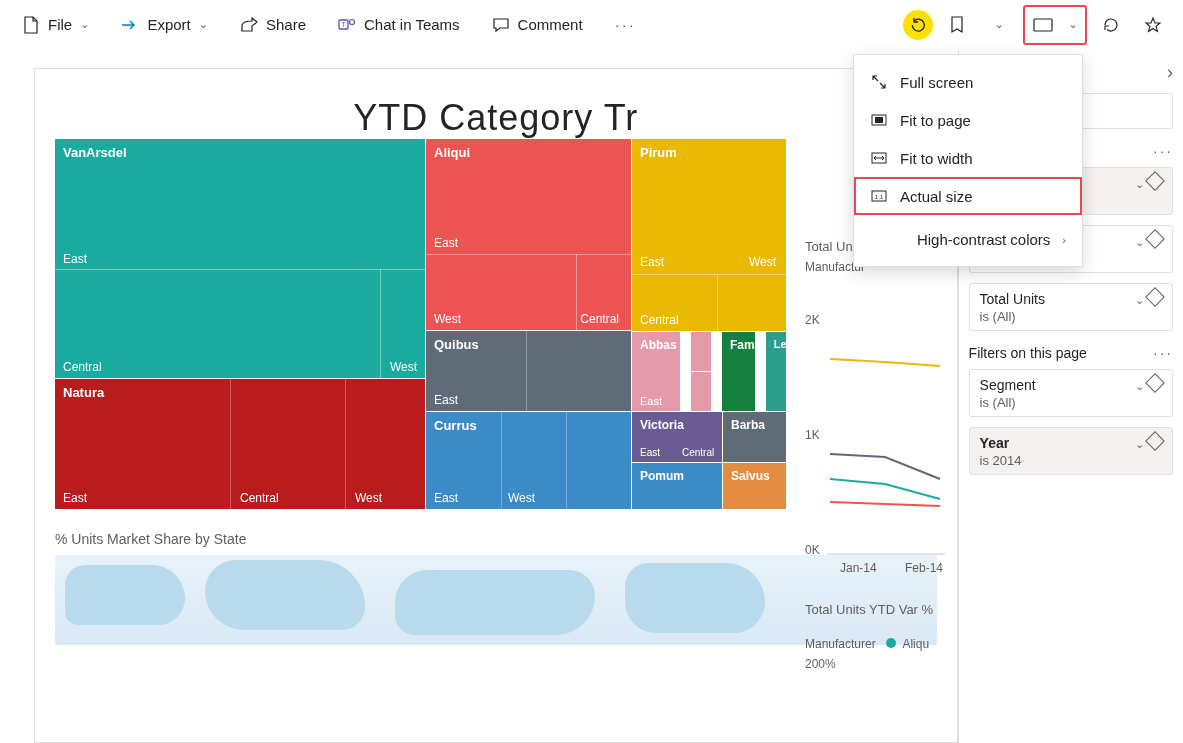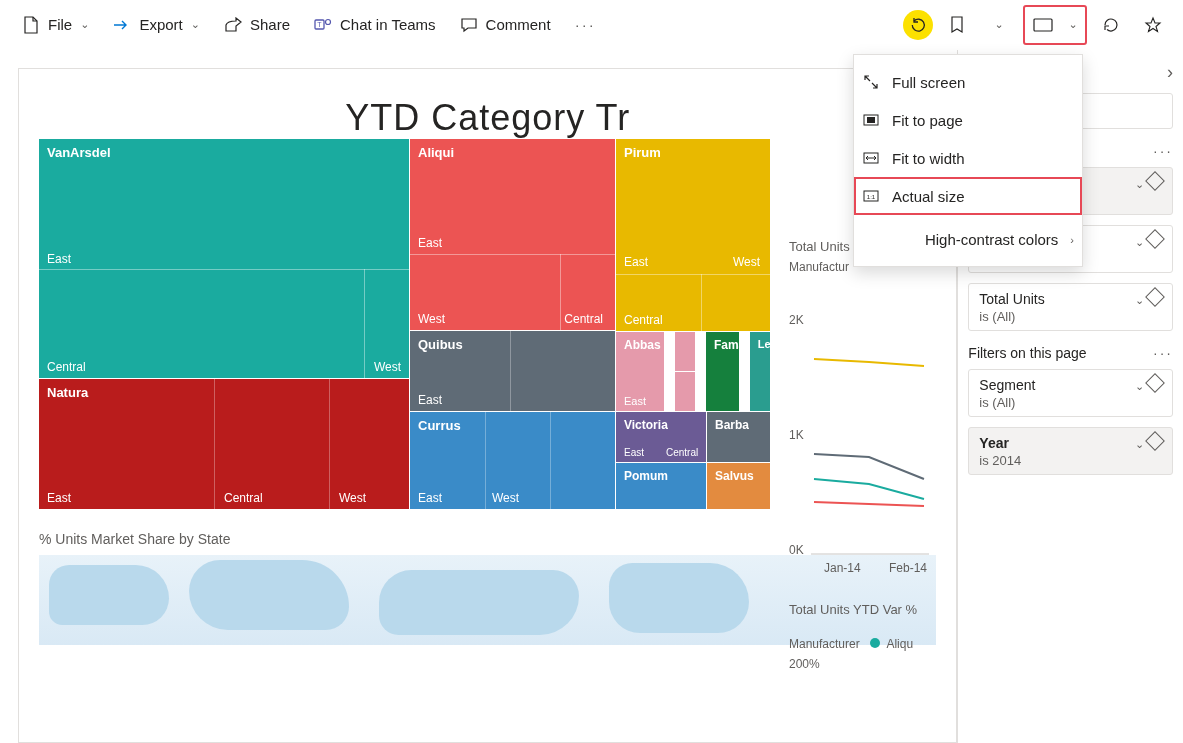--- a/index.html
+++ b/index.html
@@ -1,47 +1,47 @@
 <!DOCTYPE html>
 <html><head>
 <meta charset="utf-8">
 <style>
 *{box-sizing:border-box;font-family:"Segoe UI",Arial,sans-serif}
 body{margin:0;background:#fff;color:#252423;font-size:14px;width:1183px;height:743px;overflow:hidden;position:relative}
-.toolbar{display:flex;align-items:center;height:50px;padding:0 12px;gap:4px;border-bottom:1px solid transparent}
+.toolbar{display:flex;align-items:center;height:50px;padding:0 12px;gap:12px;border-bottom:1px solid transparent}
 .tbtn{display:flex;align-items:center;gap:8px;padding:6px 10px;cursor:pointer;border-radius:3px;font-size:15px}
 .ticon{display:inline-flex;width:18px;height:18px;align-items:center;justify-content:center}
 .chev{font-size:11px;color:#605e5c}
 .spacer{flex:1}
 .rtool{display:flex;gap:6px;align-items:center}
 .ibtn{width:36px;height:36px;display:flex;align-items:center;justify-content:center;cursor:pointer;border-radius:3px}
 .highlight-box{border:2px solid #e74856;border-radius:3px}
 .yellow-circle{background:#fce100;border-radius:50%;width:30px;height:30px;display:flex;align-items:center;justify-content:center}
 .main{display:flex;height:693px}
-.canvas{width:1046px;padding:18px 0 0 18px;position:relative;overflow:hidden}
+.canvas{width:1046px;padding:18px 0 0 34px;position:relative;overflow:hidden}
 .report{background:#fff;border:1px solid #e1dfdd;height:100%;padding:28px 20px 0 20px;position:relative;overflow:hidden}
 .title{font-size:36px;font-weight:300;color:#252423;text-align:center;letter-spacing:1px}
 .chart-title{font-size:14px;color:#605e5c;margin:22px 0 8px 0}
 .treemap{display:flex;height:370px;gap:1px;font-size:13px;color:#fff}
 .tm-col{display:flex;flex-direction:column;gap:1px}
 .tm-cell{position:relative;padding:6px 8px}
 .tm-name{position:absolute;top:6px;left:8px;font-weight:700}
 .tm-reg{position:absolute;bottom:4px;left:8px;font-size:12px}
 .tm-reg2{position:absolute;bottom:4px;right:8px;font-size:12px}
 .line-chart{position:absolute;left:800px;top:190px;width:150px;font-size:13px;color:#605e5c}
 .axis-tick{font-size:12px}
 .side{width:245px;border-left:1px solid #e1dfdd;padding:12px 10px;position:relative}
 .filter-card{border:1px solid #e1dfdd;border-radius:3px;padding:6px 10px;margin-bottom:10px;position:relative}
 .filter-card.active{background:#f3f2f1}
 .filter-head{display:flex;align-items:center;justify-content:space-between}
 .filter-name{font-size:14px;color:#252423}
 .filter-val{font-size:13px;color:#605e5c;margin-top:2px}
 .section-head{font-size:14px;color:#252423;margin:14px 0 8px 0;display:flex;justify-content:space-between;align-items:center}
 .menu{position:absolute;right:100px;top:54px;width:230px;background:#fff;border:1px solid #e1dfdd;box-shadow:0 6px 16px rgba(0,0,0,.15);z-index:10;padding:8px 0}
-.menu-item{display:flex;align-items:center;gap:12px;padding:10px 8px;cursor:pointer;font-size:15px}
+.menu-item{display:flex;align-items:center;gap:12px;padding:10px 16px;cursor:pointer;font-size:15px}
 .menu-item.sel{outline:2px solid #e74856;outline-offset:-2px}
 .menu-icon{width:18px;height:18px;display:flex;align-items:center;justify-content:center}
 .eraser{width:14px;height:14px;display:inline-block;transform:rotate(45deg);border:1px solid #605e5c}
 .dots{letter-spacing:2px;color:#605e5c}
 svg{display:block}
 .legend-dot{width:10px;height:10px;border-radius:50%;display:inline-block;margin-right:4px}
 .small{font-size:12px;color:#605e5c}
 .map-area{height:90px;background:linear-gradient(180deg,#e8f2f9 0%,#d9e9f5 100%);margin-top:8px;position:relative;overflow:hidden}
 .land{position:absolute;background:#b9d9ec}
 </style>

